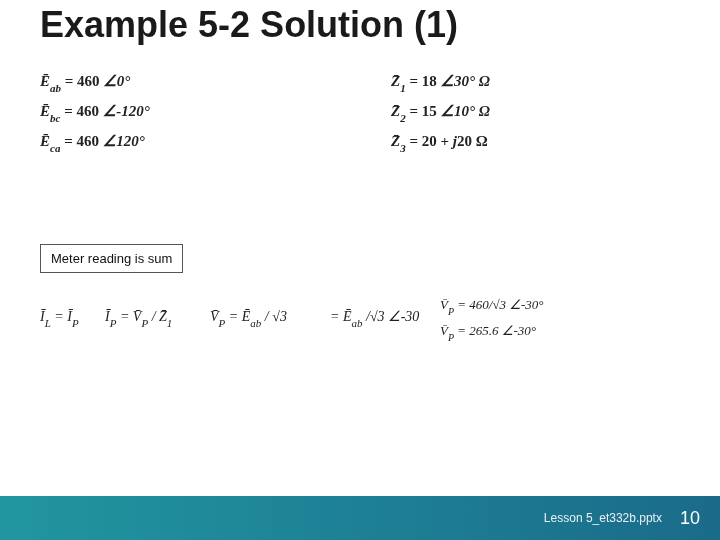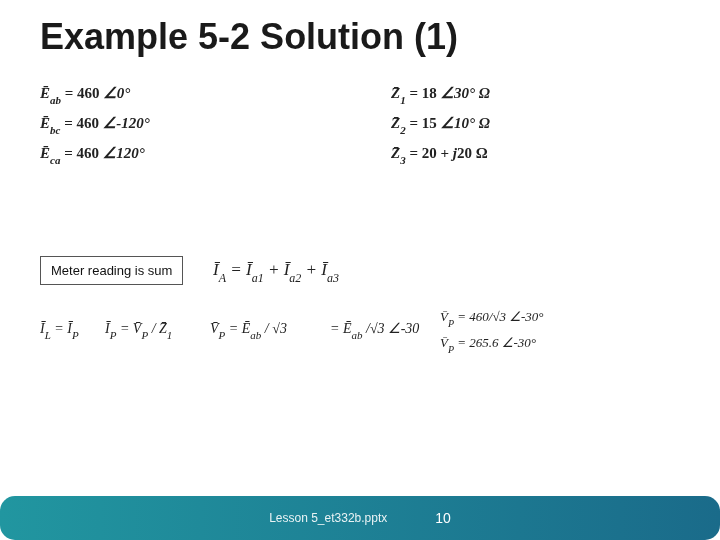--- a/index.html
+++ b/index.html
@@ -10,21 +10,21 @@
       font-family: Arial, sans-serif;
       overflow: hidden;
       position: relative;
     }
 
     .slide-container {
       width: 720px;
       height: 540px;
       position: relative;
       background: white;
-      padding: 16px 40px;
+      padding: 4px 40px;
     }
 
     .title {
       font-size: 36px;
       font-weight: bold;
       color: #1a1a1a;
       margin-bottom: 18px;
       font-family: 'Arial', sans-serif;
     }
 
@@ -90,35 +90,34 @@
 
     .footer {
       position: absolute;
       bottom: 0;
       left: 0;
       right: 0;
       height: 44px;
       background: linear-gradient(to right, #2196a0, #1a6b8a);
       display: flex;
       align-items: center;
-      justify-content: center;
+      justify-content: flex-end;
       padding: 0 20px;
-      border-radius: 15px;
     }
 
     .footer-text {
       color: white;
       font-size: 12px;
       opacity: 0.9;
     }
 
     .footer-num {
       color: white;
-      font-size: 14px;
-      margin-left: 48px;
+      font-size: 18px;
+      margin-left: 18px;
     }
 
     svg text {
       font-family: 'Times New Roman', serif;
       font-style: italic;
     }
   </style>
 </head>
 <body>
 
@@ -170,33 +169,20 @@
           <tspan>Z̄</tspan><tspan font-size="11" baseline-shift="sub">3</tspan>
           <tspan font-style="normal"> = 20 + </tspan><tspan font-style="italic">j</tspan><tspan font-style="normal">20 Ω</tspan>
         </text>
       </svg>
     </div>
   </div>
 
   <div style="display:flex; flex-direction:row; align-items:center; gap:30px; margin-bottom:8px;">
     <div class="meter-box">
       <div class="meter-box-text">Meter reading is sum</div>
-    </div>
-    <div>
-      <svg width="240" height="40">
-        <text x="0" y="28" font-size="17" fill="#222" font-style="italic" font-family="Times New Roman, serif">
-          <tspan>Ī</tspan><tspan font-size="12" baseline-shift="sub">A</tspan>
-          <tspan> = </tspan>
-          <tspan>Ī</tspan><tspan font-size="12" baseline-shift="sub">a1</tspan>
-          <tspan> + </tspan>
-          <tspan>Ī</tspan><tspan font-size="12" baseline-shift="sub">a2</tspan>
-          <tspan> + </tspan>
-          <tspan>Ī</tspan><tspan font-size="12" baseline-shift="sub">a3</tspan>
-        </text>
-      </svg>
     </div>
   </div>
 
 
   <div class="bottom-equations">
     <div class="bottom-left">
       <svg width="380" height="80">
 
         <text x="0" y="32" font-size="14" fill="#222" font-style="italic" font-family="Times New Roman, serif">
           <tspan>Ī</tspan><tspan font-size="11" baseline-shift="sub">L</tspan>

